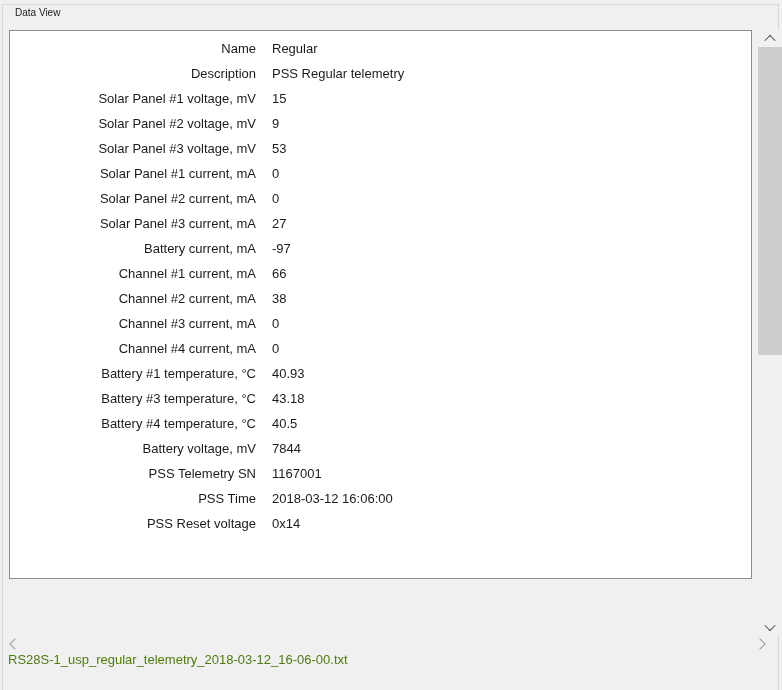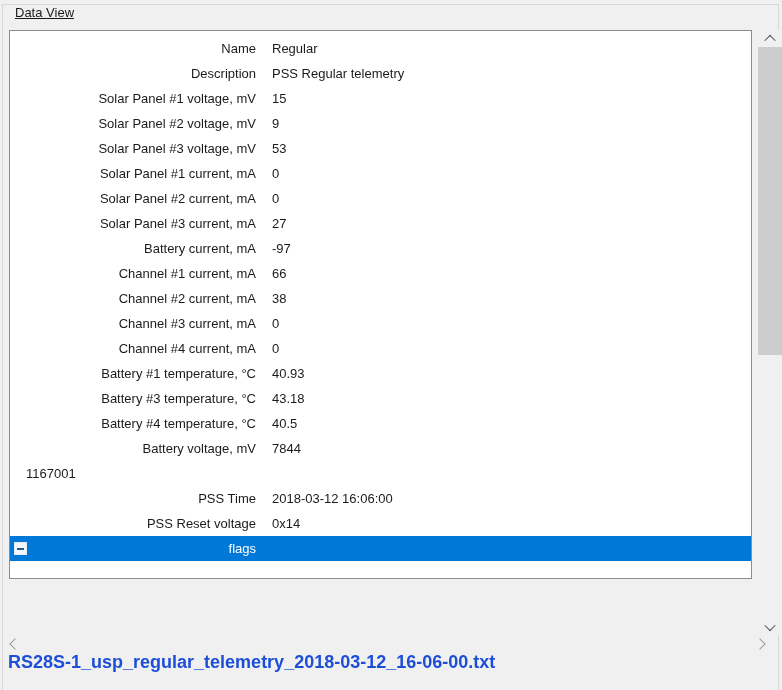--- a/index.html
+++ b/index.html
@@ -17,25 +17,24 @@
     left: 2px; top: 4px;
     width: 777px; height: 720px;
     border: 1px solid #d7d7d7;
     box-sizing: border-box;
   }
   .group-title {
     position: absolute;
     left: 10px; top: 5px;
     background: #f0f0f0;
     padding: 0 5px;
-    font-size: 13px;
+    font-size: 10px;
     color: #1b1b1b;
     line-height: 16px;
     z-index: 3;
-    text-decoration: underline;
   }
   .panel {
     position: absolute;
     left: 9px; top: 30px;
     width: 743px; height: 549px;
     background: #ffffff;
     border: 1px solid #8a8d91;
     box-sizing: border-box;
     overflow: hidden;
     z-index: 2;
@@ -130,24 +129,23 @@
   }
   .hscroll-right {
     position: absolute;
     left: 751px; top: 635px;
     width: 17px; height: 17px;
     display: flex; align-items: center; justify-content: center;
   }
   .filename {
     position: absolute;
     left: 8px; top: 652px;
-    font-size: 18px;
-    color: #1d4ed8;
+    font-size: 13px;
+    color: #4d7c0f;
     white-space: nowrap;
-    font-weight: bold;
   }
 </style>
 </head>
 <body>
 
 <div class="groupbox"></div>
 <div class="group-title">Data View</div>
 
 <div class="panel">
   <div class="rows" id="rows-container">
@@ -231,41 +229,36 @@
     <span class="lbl">Battery #4 temperature, °C</span>
     <span class="val">40.5</span>
   </div>
 
   <div class="row">
     <span class="lbl">Battery voltage, mV</span>
     <span class="val">7844</span>
   </div>
 
   <div class="row">
+    <span class="lbl">PSS Telemetry SN</span>
     <span class="val">1167001</span>
   </div>
 
   <div class="row">
     <span class="lbl">PSS Time</span>
     <span class="val">2018-03-12 16:06:00</span>
   </div>
 
 
   <div class="row">
     <span class="lbl">PSS Reset voltage</span>
     <span class="val">0x14</span>
   </div>
 </div>
 
-  <div class="flags-row">
-    <span class="collapse-box">
-      <span class="minus"></span>
-    </span>
-    <span class="lbl">flags</span>
-  </div>
 </div>
 
 <div class="vscroll">
   <div class="btn up">
     <span class="chev up"></span>
   </div>
   <div class="thumb"></div>
   <div class="btn down">
     <span class="chev down"></span>
   </div>

